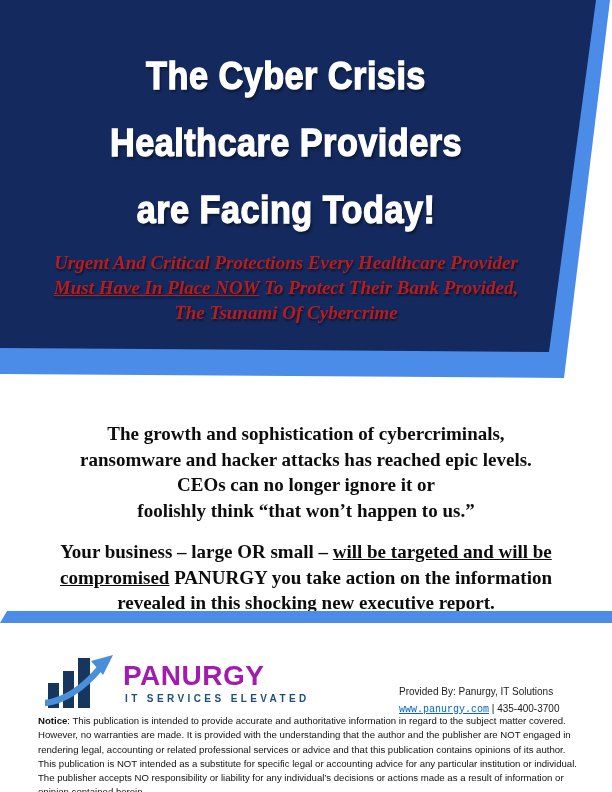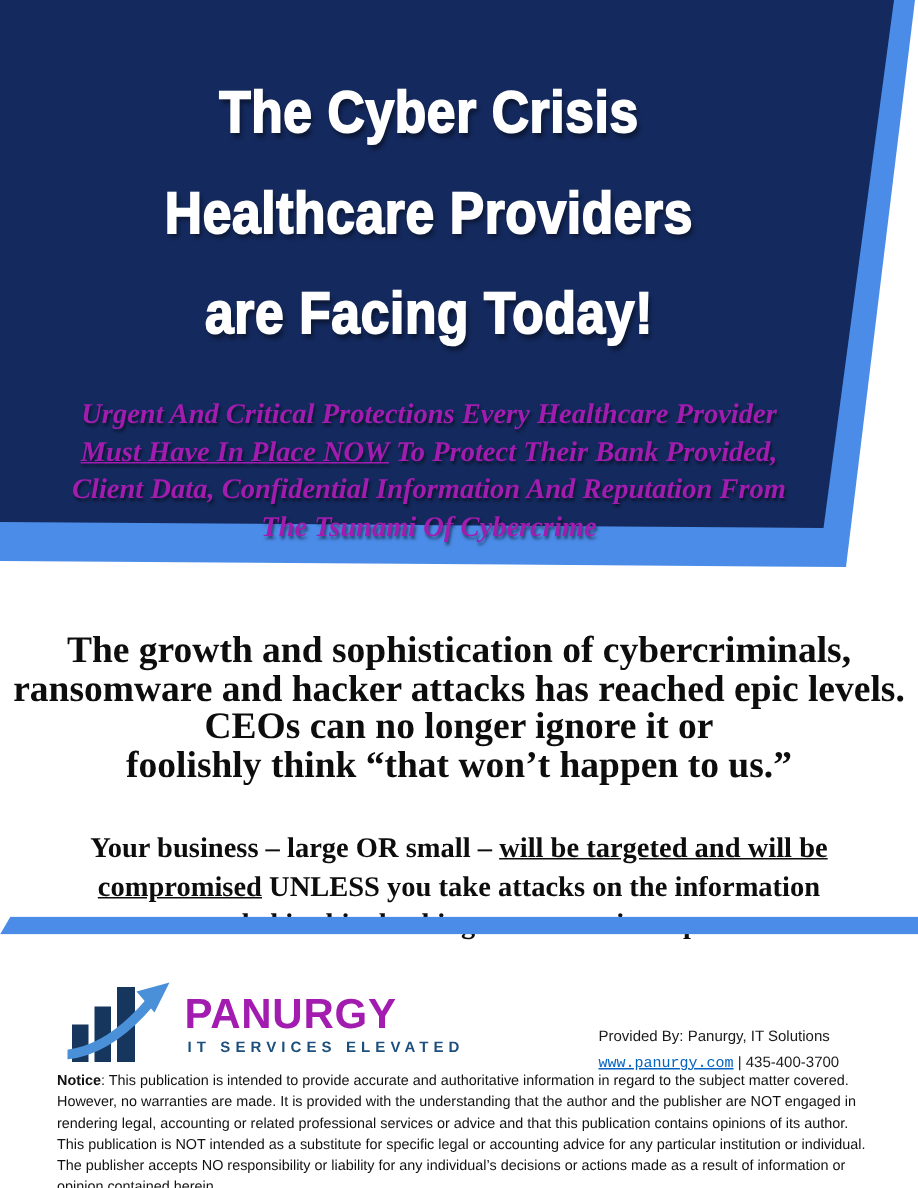--- a/index.html
+++ b/index.html
@@ -32,40 +32,40 @@
     line-height: 67px;
     color: #ffffff;
     letter-spacing: 0.5px;
     -webkit-text-stroke: 1.3px #ffffff;
     text-shadow: 2px 3px 3px rgba(0,0,0,0.45);
     transform: scaleX(0.88);
     transform-origin: 50% 50%;
     white-space: nowrap;
   }
   .subtitle {
-    margin-top: 21px;
+    margin-top: 7px;
     font-family: "Liberation Serif", serif;
     font-style: italic;
     font-weight: bold;
     font-size: 19px;
     line-height: 25px;
-    color: #a21caf;
+    color: #b91c1c;
     text-shadow: 1px 2px 2px rgba(0,0,0,0.5);
   }
   .subtitle .u { text-decoration: underline; font-style: italic; }
 
   
   .mid {
     position: absolute; left: 0; top: 421px; width: 612px;
     text-align: center; color: #0d0d0d;
     font-family: "Liberation Serif", serif;
     font-weight: bold;
   }
-  .para1 { font-size: 25px; line-height: 25.5px; }
-  .para2 { margin-top: 30px; font-size: 19px; line-height: 25.5px; }
+  .para1 { font-size: 19px; line-height: 25.5px; }
+  .para2 { margin-top: 16px; font-size: 19px; line-height: 25.5px; }
   .para2 .u { text-decoration: underline; }
 
   
   .footer-bar {
     position: absolute; left: 0; top: 611px; width: 612px; height: 12px;
     background: #4b8ce8;
     clip-path: polygon(7px 0, 612px 0, 612px 12px, 0 12px);
   }
   .logo {
     position: absolute; left: 45px; top: 653px; height: 58px;
@@ -107,35 +107,34 @@
 
   <div class="banner-content">
     <div class="title">
       <div class="title-line">The Cyber Crisis</div>
       <div class="title-line">Healthcare Providers</div>
       <div class="title-line">are Facing Today!</div>
     </div>
     <div class="subtitle">
       <div>Urgent And Critical Protections Every Healthcare Provider</div>
       <div><span class="u">Must Have In Place NOW</span><span> To Protect Their Bank Provided,</span></div>
-      <div>Client Data, Confidential Information And Reputation From</div>
       <div>The Tsunami Of Cybercrime</div>
     </div>
   </div>
 
   <div class="mid">
     <div class="para1">
       <div>The growth and sophistication of cybercriminals,</div>
       <div>ransomware and hacker attacks has reached epic levels.</div>
       <div>CEOs can no longer ignore it or</div>
       <div>foolishly think “that won’t happen to us.”</div>
     </div>
     <div class="para2">
       <div><span>Your business – large OR small – </span><span class="u">will be targeted and will be</span></div>
-      <div><span class="u">compromised</span><span> UNLESS you take attacks on the information</span></div>
+      <div><span class="u">compromised</span><span> PANURGY you take action on the information</span></div>
       <div>revealed in this shocking new executive report.</div>
     </div>
   </div>
 
   <div class="footer-bar"></div>
 
   <div class="logo">
     <div class="logo-icon">
       <svg width="72" height="58" viewBox="0 0 72 58">
         <rect x="3" y="30" width="11" height="25" fill="#17365d"></rect>

